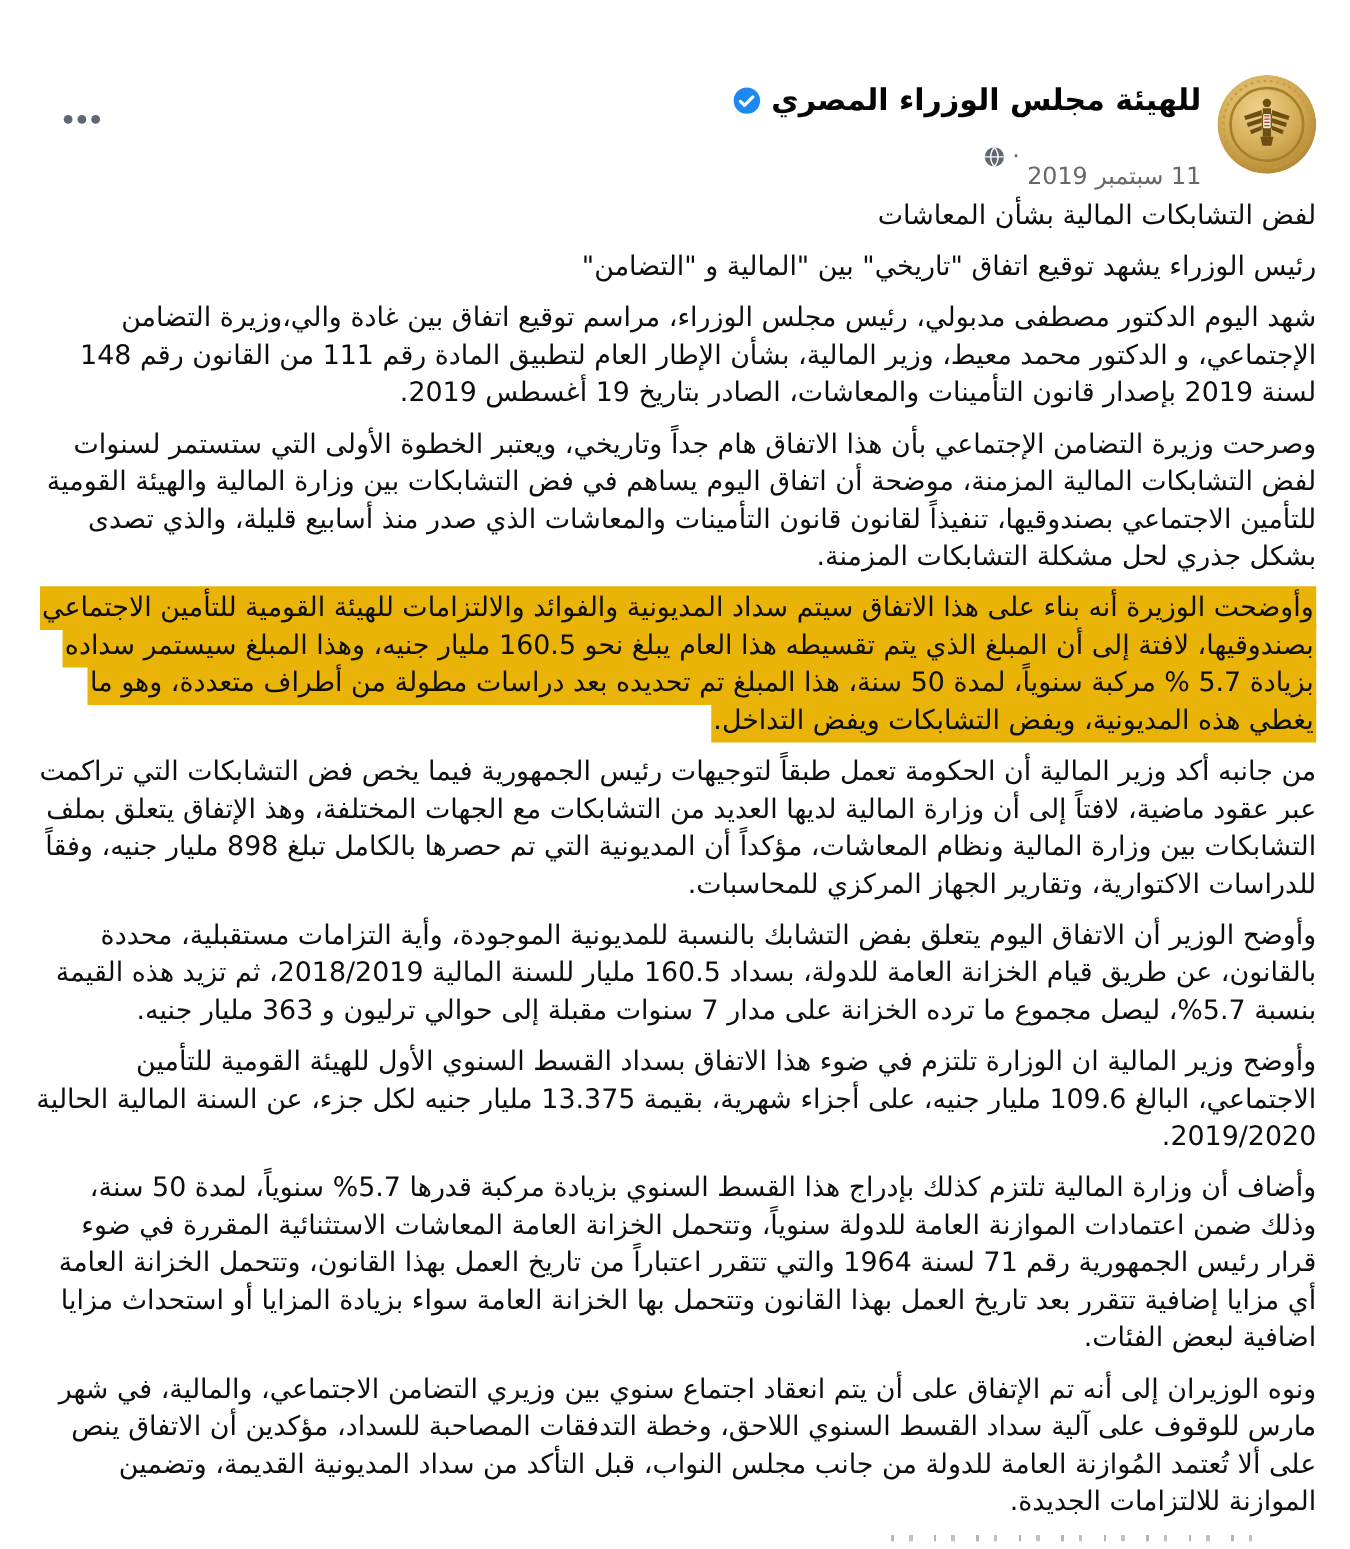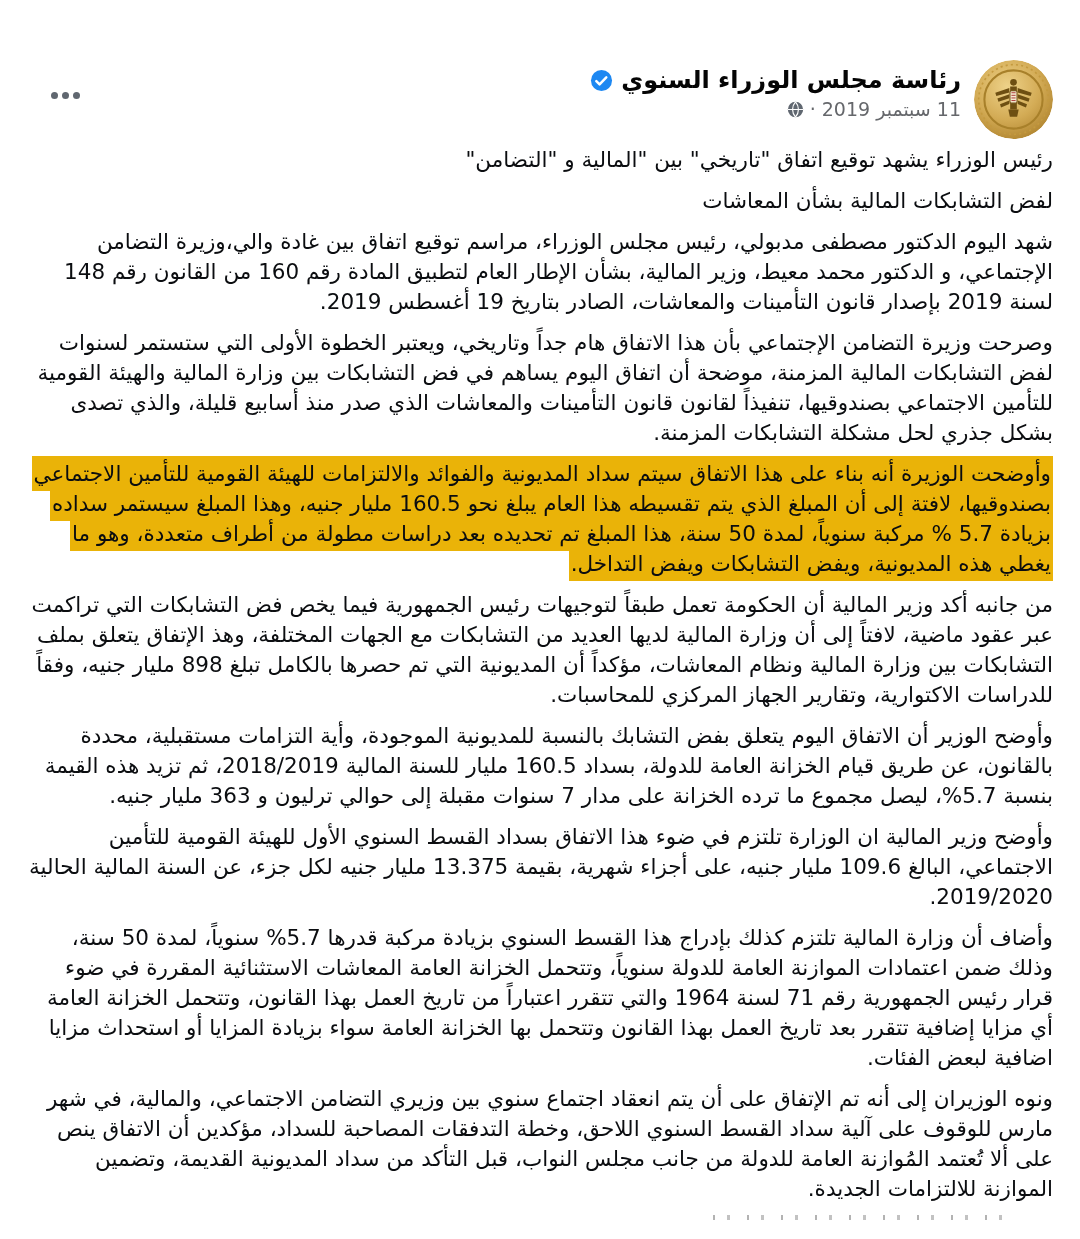--- a/index.html
+++ b/index.html
@@ -47,21 +47,21 @@
     cursor: pointer;
     white-space: nowrap;
   }
   .timestamp-row {
     display: flex;
     align-items: center;
     gap: 6px;
     color: #65676b;
     font-size: 19px;
   }
-  .timestamp { cursor: pointer; }
+  .timestamp { cursor: pointer; margin-top: 32px; }
   .more-btn {
     margin-inline-start: auto;
     margin-top: 26px;
     margin-left: 18px;
     display: flex;
     gap: 4px;
     padding: 6px;
     cursor: pointer;
     align-items: center;
   }
@@ -128,21 +128,21 @@
         <path d="M42 33 L53.5 37 l-1 3.1 L42 36.8 z"></path>
         <path d="M42 39 L51 42.6 l-1 3 L42 42.4 z"></path>
         <path d="M33 47.5 h10 l-1.5 7 h-7 z"></path>
       </g>
       <rect x="34.6" y="29.5" width="6.8" height="12" rx="1.4" fill="#f5ead0" stroke="#6e4f12" stroke-width="1"></rect>
       <path d="M36 31.5 h4 M36 34 h4 M36 36.5 h4 M36 39 h4" stroke="#a33" stroke-width="0.9" fill="none"></path>
     </svg>
 
     <div class="header-text">
       <div class="page-name-row">
-        <span class="page-name">رئاسة مجلس الوزراء السنوي</span>
+        <span class="page-name">للهيئة مجلس الوزراء المصري</span>
         <svg width="23" height="23" viewBox="0 0 24 24" aria-hidden="true">
           <circle cx="12" cy="12" r="11" fill="#1d88f2"></circle>
           <path d="M6.6 12.6l3.4 3.4 7-7.2" stroke="#ffffff" stroke-width="2.6" fill="none" stroke-linecap="round" stroke-linejoin="round"></path>
         </svg>
       </div>
       <div class="timestamp-row">
         <span class="timestamp">11 سبتمبر 2019</span>
         <span>·</span>
         <svg width="17" height="17" viewBox="0 0 16 16" aria-hidden="true">
           <circle cx="8" cy="8" r="7.2" fill="#606770"></circle>
@@ -152,24 +152,24 @@
     </div>
 
     <div class="more-btn" title="المزيد">
       <span class="dot"></span>
       <span class="dot"></span>
       <span class="dot"></span>
     </div>
   </div>
 
   <div class="content">
+    <p>لفض التشابكات المالية بشأن المعاشات</p>
     <p>رئيس الوزراء يشهد توقيع اتفاق "تاريخي" بين "المالية و "التضامن"</p>
-    <p>لفض التشابكات المالية بشأن المعاشات</p>
 
-    <p>شهد اليوم الدكتور مصطفى مدبولي، رئيس مجلس الوزراء، مراسم توقيع اتفاق بين غادة والي،وزيرة التضامن الإجتماعي، و الدكتور محمد معيط، وزير المالية، بشأن الإطار العام لتطبيق المادة رقم 160 من القانون رقم 148 لسنة 2019 بإصدار قانون التأمينات والمعاشات، الصادر بتاريخ 19 أغسطس 2019.</p>
+    <p>شهد اليوم الدكتور مصطفى مدبولي، رئيس مجلس الوزراء، مراسم توقيع اتفاق بين غادة والي،وزيرة التضامن الإجتماعي، و الدكتور محمد معيط، وزير المالية، بشأن الإطار العام لتطبيق المادة رقم 111 من القانون رقم 148 لسنة 2019 بإصدار قانون التأمينات والمعاشات، الصادر بتاريخ 19 أغسطس 2019.</p>
     <p>وصرحت وزيرة التضامن الإجتماعي بأن هذا الاتفاق هام جداً وتاريخي، ويعتبر الخطوة الأولى التي ستستمر لسنوات لفض التشابكات المالية المزمنة، موضحة أن اتفاق اليوم يساهم في فض التشابكات بين وزارة المالية والهيئة القومية للتأمين الاجتماعي بصندوقيها، تنفيذاً لقانون قانون التأمينات والمعاشات الذي صدر منذ أسابيع قليلة، والذي تصدى بشكل جذري لحل مشكلة التشابكات المزمنة.</p>
     <p>
       <span class="highlight">وأوضحت الوزيرة أنه بناء على هذا الاتفاق سيتم سداد المديونية والفوائد والالتزامات للهيئة القومية للتأمين الاجتماعي بصندوقيها، لافتة إلى أن المبلغ الذي يتم تقسيطه هذا العام يبلغ نحو 160.5 مليار جنيه، وهذا المبلغ سيستمر سداده بزيادة 5.7 % مركبة سنوياً، لمدة 50 سنة، هذا المبلغ تم تحديده بعد دراسات مطولة من أطراف متعددة، وهو ما يغطي هذه المديونية، ويفض التشابكات ويفض التداخل.</span>
     </p>
     <p>من جانبه أكد وزير المالية أن الحكومة تعمل طبقاً لتوجيهات رئيس الجمهورية فيما يخص فض التشابكات التي تراكمت عبر عقود ماضية، لافتاً إلى أن وزارة المالية لديها العديد من التشابكات مع الجهات المختلفة، وهذ الإتفاق يتعلق بملف التشابكات بين وزارة المالية ونظام المعاشات، مؤكداً أن المديونية التي تم حصرها بالكامل تبلغ 898 مليار جنيه، وفقاً للدراسات الاكتوارية، وتقارير الجهاز المركزي للمحاسبات.</p>
     <p>وأوضح الوزير أن الاتفاق اليوم يتعلق بفض التشابك بالنسبة للمديونية الموجودة، وأية التزامات مستقبلية، محددة بالقانون، عن طريق قيام الخزانة العامة للدولة، بسداد 160.5 مليار للسنة المالية 2018/2019، ثم تزيد هذه القيمة بنسبة 5.7%، ليصل مجموع ما ترده الخزانة على مدار 7 سنوات مقبلة إلى حوالي ترليون و 363 مليار جنيه.</p>
     <p>وأوضح وزير المالية ان الوزارة تلتزم في ضوء هذا الاتفاق بسداد القسط السنوي الأول للهيئة القومية للتأمين الاجتماعي، البالغ 109.6 مليار جنيه، على أجزاء شهرية، بقيمة 13.375 مليار جنيه لكل جزء، عن السنة المالية الحالية 2019/2020.</p>
     <p>وأضاف أن وزارة المالية تلتزم كذلك بإدراج هذا القسط السنوي بزيادة مركبة قدرها 5.7% سنوياً، لمدة 50 سنة، وذلك ضمن اعتمادات الموازنة العامة للدولة سنوياً، وتتحمل الخزانة العامة المعاشات الاستثنائية المقررة في ضوء قرار رئيس الجمهورية رقم 71 لسنة 1964 والتي تتقرر اعتباراً من تاريخ العمل بهذا القانون، وتتحمل الخزانة العامة أي مزايا إضافية تتقرر بعد تاريخ العمل بهذا القانون وتتحمل بها الخزانة العامة سواء بزيادة المزايا أو استحداث مزايا اضافية لبعض الفئات.</p>
     <p>ونوه الوزيران إلى أنه تم الإتفاق على أن يتم انعقاد اجتماع سنوي بين وزيري التضامن الاجتماعي، والمالية، في شهر مارس للوقوف على آلية سداد القسط السنوي اللاحق، وخطة التدفقات المصاحبة للسداد، مؤكدين أن الاتفاق ينص على ألا تُعتمد المُوازنة العامة للدولة من جانب مجلس النواب، قبل التأكد من سداد المديونية القديمة، وتضمين الموازنة للالتزامات الجديدة.</p>
 

